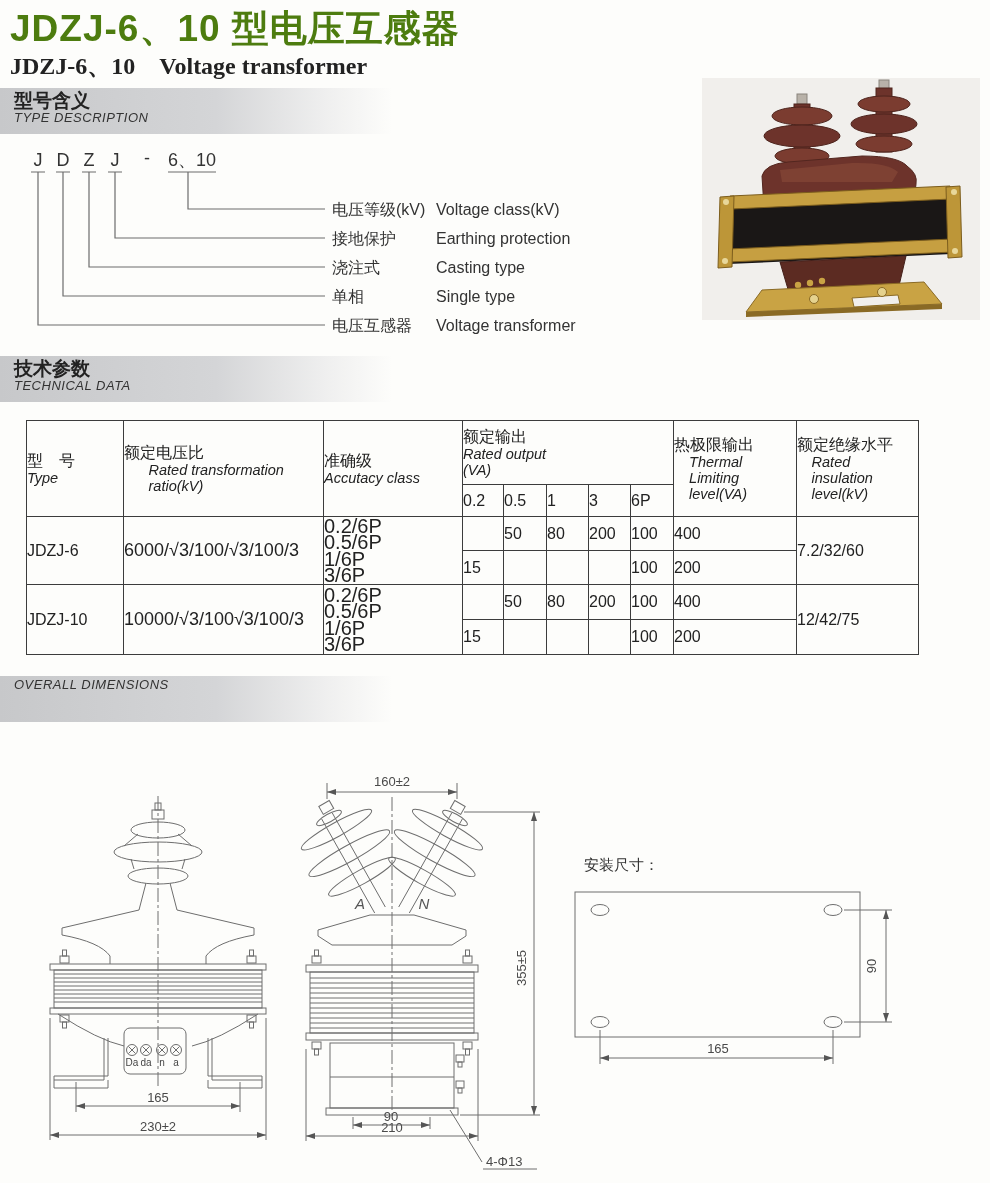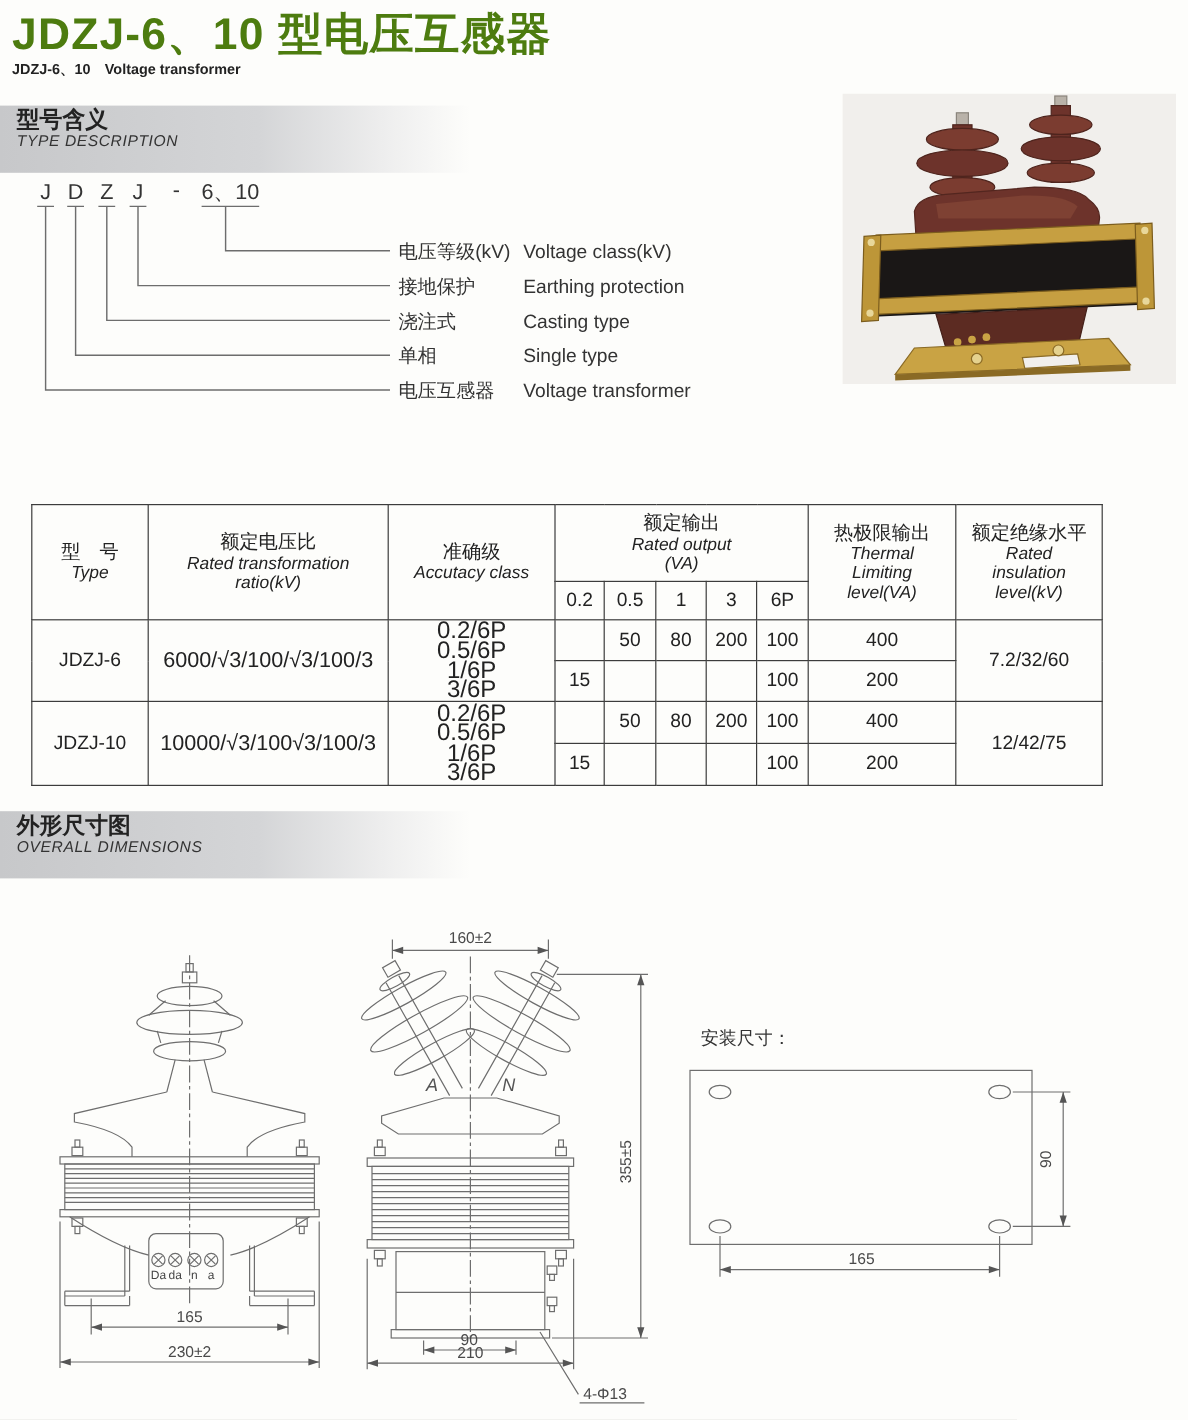--- a/index.html
+++ b/index.html
@@ -2,34 +2,34 @@
 <html><head>
 <meta charset="utf-8">
 <style>
   html,body { margin:0; padding:0; background:#e9e9e7; }
   .page {
     position:relative; width:990px; height:1183px; margin:0 auto;
     background:#fdfdfb; overflow:hidden;
     font-family:"Liberation Sans","DejaVu Sans",sans-serif; color:#1c1c1c;
   }
   .title-zh { position:absolute; left:10px; top:4px; font-size:37px; font-weight:bold; letter-spacing:1px; color:#4d7c0f; }
-  .title-en { position:absolute; left:10px; top:50px; font-size:12px; font-weight:bold; color:#222; }
+  .title-en { position:absolute; left:10px; top:50px; font-size:24px; font-weight:bold; color:#222;font-family:Liberation Serif, serif; }
 
   .section-bar {
-    position:absolute; left:0; width:392px; height:56px;
+    position:absolute; left:0; width:392px; height:46px;
     background:linear-gradient(90deg,#c7c8ca 0%,#d4d5d7 55%,#eeeeee 82%,#fdfdfb 100%);
     padding:2px 0 0 14px; box-sizing:border-box;
   }
   .section-bar .zh { font-size:19px; font-weight:bold; color:#222; line-height:21px; }
   .section-bar .en { font-size:13px; color:#333; line-height:14px; letter-spacing:.5px;font-style:italic; }
 
   
   .tech-table { position:absolute; left:26px; top:420px; }
   table { border-collapse:collapse; table-layout:fixed; width:892px; color:#222; }
-  th,td { border:1px solid #3c3c3c; text-align:center; vertical-align:middle; padding:0; font-weight:normal; }
+  th,td { border:1px solid #3c3c3c; text-align:left; vertical-align:middle; padding:0; font-weight:normal; }
   th .zh { font-size:16px; line-height:19px; }
   th .en { font-size:14.5px; line-height:16px;font-style:italic; }
   .w-narrow { max-width:92px; margin:0 auto; }
   .w-ratio  { max-width:150px; margin:0 auto; }
   td { font-size:16px; }
   .acc-line { font-size:20px; line-height:16.5px; }
   .ratio-cell { font-size:18px; }
 
   svg text { font-family:"Liberation Sans","DejaVu Sans",sans-serif; }
   .dim { font-size:13px; fill:#4a4a4a; }
@@ -123,20 +123,24 @@
       <text class="diag-en" x="416" y="98">Earthing protection</text>
       <text class="diag-zh" x="312" y="127">浇注式</text>
       <text class="diag-en" x="416" y="127">Casting type</text>
       <text class="diag-zh" x="312" y="156">单相</text>
       <text class="diag-en" x="416" y="156">Single type</text>
       <text class="diag-zh" x="312" y="185">电压互感器</text>
       <text class="diag-en" x="416" y="185">Voltage transformer</text>
     </g>
   </svg>
 
+  <div class="section-bar" style="top:356px">
+    <div class="zh">技术参数</div>
+    <div class="en">TECHNICAL DATA</div>
+  </div>
 
   <div class="tech-table">
     <table>
       <colgroup>
         <col style="width:97px">
           <col style="width:200px">
           <col style="width:139px">
         <col style="width:41px">
           <col style="width:43px">
           <col style="width:42px">
@@ -230,21 +234,20 @@
           <td></td>
           <td></td>
           <td>100</td>
           <td>200</td>
         </tr>
       </tbody>
     </table>
   </div>
 
   <div class="section-bar" style="top:676px">
-    <div class="zh">外形尺寸图</div>
     <div class="en">OVERALL DIMENSIONS</div>
   </div>
 
   <svg style="position:absolute;left:28px;top:788px" width="270" height="362" viewBox="0 0 270 362">
     <defs>
       <marker id="ar1s" markerWidth="11" markerHeight="8" refX="1" refY="4" orient="auto">
         <path d="M10,1 L1,4 L10,7 Z" fill="#555"></path>
       </marker>
       <marker id="ar1e" markerWidth="11" markerHeight="8" refX="10" refY="4" orient="auto">
         <path d="M1,1 L10,4 L1,7 Z" fill="#555"></path>

